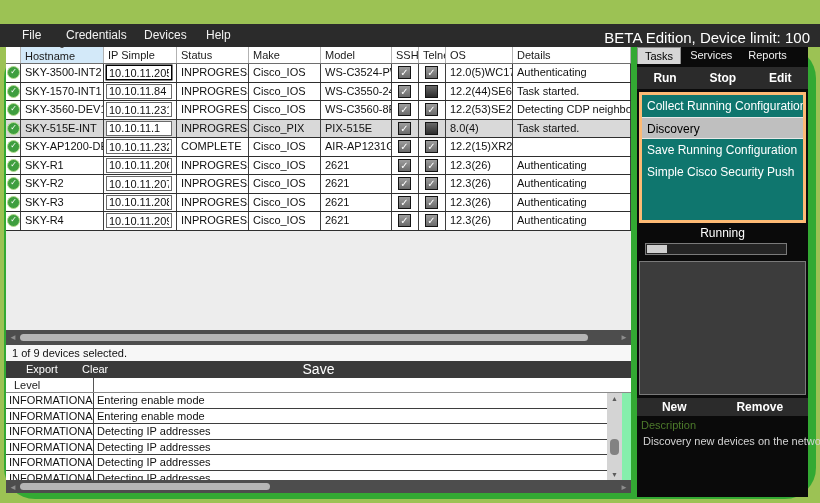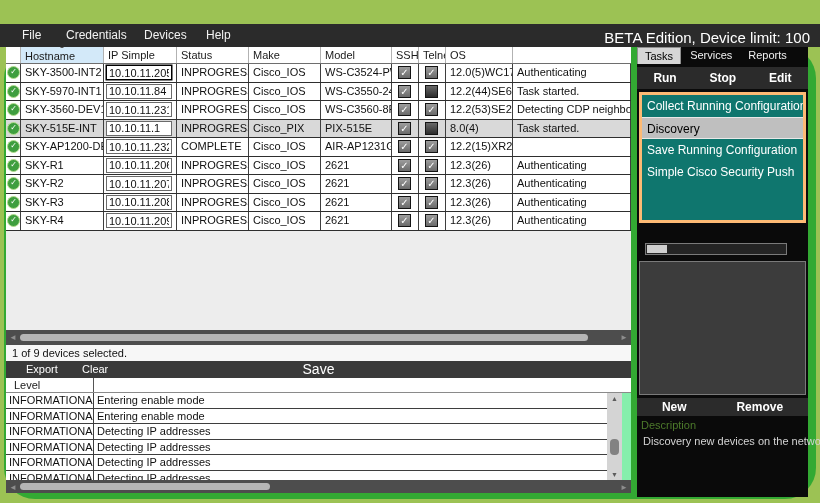--- a/index.html
+++ b/index.html
@@ -125,20 +125,21 @@
       <div class="thead">
         <div class="h h-icon"></div>
         <div class="h h-host"><span class="sort">▲</span><span class="lbl">Hostname</span></div>
         <div class="h h-ip">IP Simple</div>
         <div class="h h-status">Status</div>
         <div class="h h-make">Make</div>
         <div class="h h-model">Model</div>
         <div class="h h-ssh">SSH</div>
         <div class="h h-telnet">Telnet</div>
         <div class="h h-os">OS</div>
+        <div class="h h-details">Details</div>
       </div>
 
       <div class="trow">
         <div class="c c-icon">
             <span class="okicon"><i>✓</i></span>
           </div>
         <div class="c c-host">SKY-3500-INT2</div>
         <div class="c c-ip"><input class="ipbox focused" value="10.10.11.205" style=""></div>
         <div class="c c-status">INPROGRESS</div>
         <div class="c c-make">Cisco_IOS</div>
@@ -154,21 +155,21 @@
             </span>
           </div>
         <div class="c c-os">12.0(5)WC17</div>
         <div class="c c-details">Authenticating</div>
       </div>
 
       <div class="trow">
         <div class="c c-icon">
             <span class="okicon"><i>✓</i></span>
           </div>
-        <div class="c c-host">SKY-5970-INT1</div>
+        <div class="c c-host">SKY-1570-INT1</div>
         <div class="c c-ip"><input class="ipbox" value="10.10.11.84" style=""></div>
         <div class="c c-status">INPROGRESS</div>
         <div class="c c-make">Cisco_IOS</div>
         <div class="c c-model">WS-C3550-24</div>
         <div class="c c-ssh">
             <span class="cb checked">
               <i>✓</i>
             </span>
           </div>
         <div class="c c-telnet">
@@ -404,20 +405,21 @@
         <span>Run</span>
         <span>Stop</span>
         <span>Edit</span>
       </div>
       <div class="tasklist">
         <div class="task">Collect Running Configuration</div>
         <div class="task selected">Discovery</div>
         <div class="task">Save Running Configuration</div>
         <div class="task">Simple Cisco Security Push</div>
       </div>
+      <div class="running-label">Running</div>
       <div class="progress">
         <div class="pthumb" style="width: 14%;"></div>
       </div>
       <div class="emptylist"></div>
       <div class="newbar">
         <span>New</span>
         <span>Remove</span>
       </div>
       <div class="desc-label">Description</div>
       <div class="desc-text">Discovery new devices on the network.</div>

